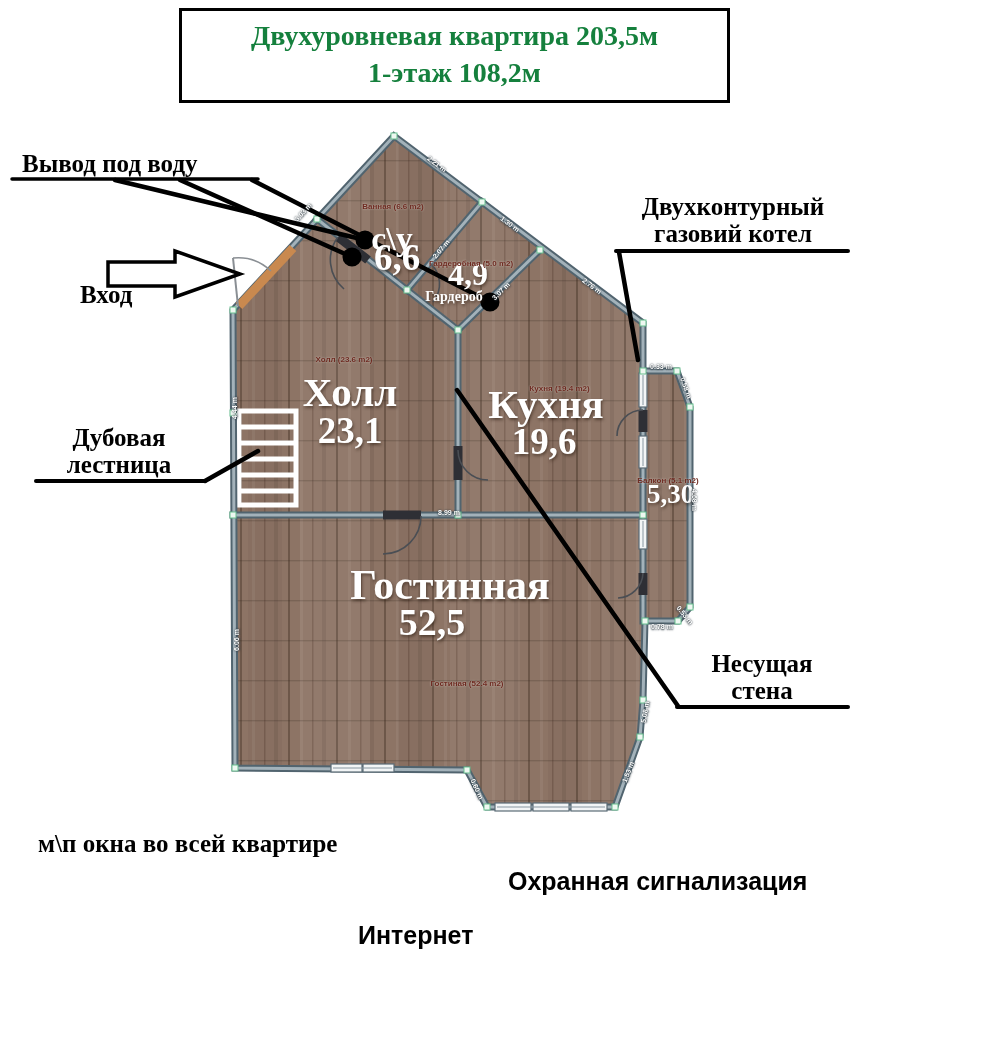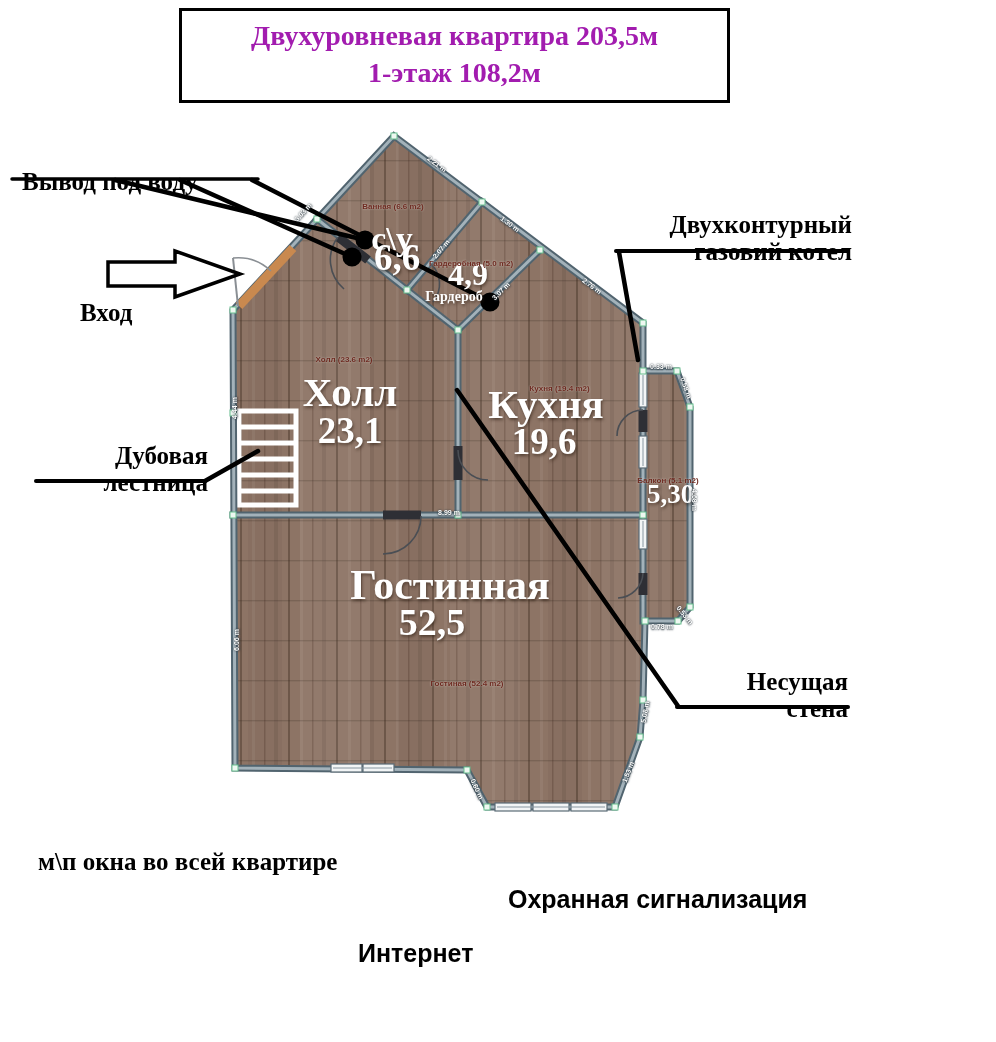--- a/index.html
+++ b/index.html
@@ -3,23 +3,23 @@
 <meta charset="utf-8">
 <style>
   html,body{margin:0;padding:0;background:#fff;}
   .canvas{position:relative;width:996px;height:1042px;background:#fff;overflow:hidden;
           font-family:"Liberation Serif", serif;}
   .canvas svg{position:absolute;left:0;top:0;}
   .abs{position:absolute;}
   .ctr{transform:translate(-50%,-50%);white-space:nowrap;}
   .title-box{left:179px;top:8px;width:545px;height:83px;border:3px solid #000;
              text-align:center;padding-top:6px;}
-  .title-box div{font-size:28px;font-weight:bold;line-height:37px;color:#a21caf;}
-  .ann{font-size:25px;font-weight:bold;color:#000;line-height:27px;white-space:nowrap;margin-top:18px;}
-  .ann.center{text-align:right;}
+  .title-box div{font-size:28px;font-weight:bold;line-height:37px;color:#15803d;}
+  .ann{font-size:25px;font-weight:bold;color:#000;line-height:27px;white-space:nowrap;}
+  .ann.center{text-align:center;}
   .room-big{color:#fff;font-weight:bold;text-shadow:1px 2px 3px rgba(40,25,15,.55);}
   .tinycap{font-family:"Liberation Sans",sans-serif;font-size:8px;font-weight:bold;color:#6e2b21;
            text-shadow:0 0 2px rgba(255,255,255,.6);}
   .dim{font-family:"Liberation Sans",sans-serif;font-size:7px;color:#fff;font-weight:bold;
        text-shadow:0 0 2px #2f3b42,0 1px 2px #2f3b42;}
 </style>
 </head>
 <body>
 
 <div class="canvas">

